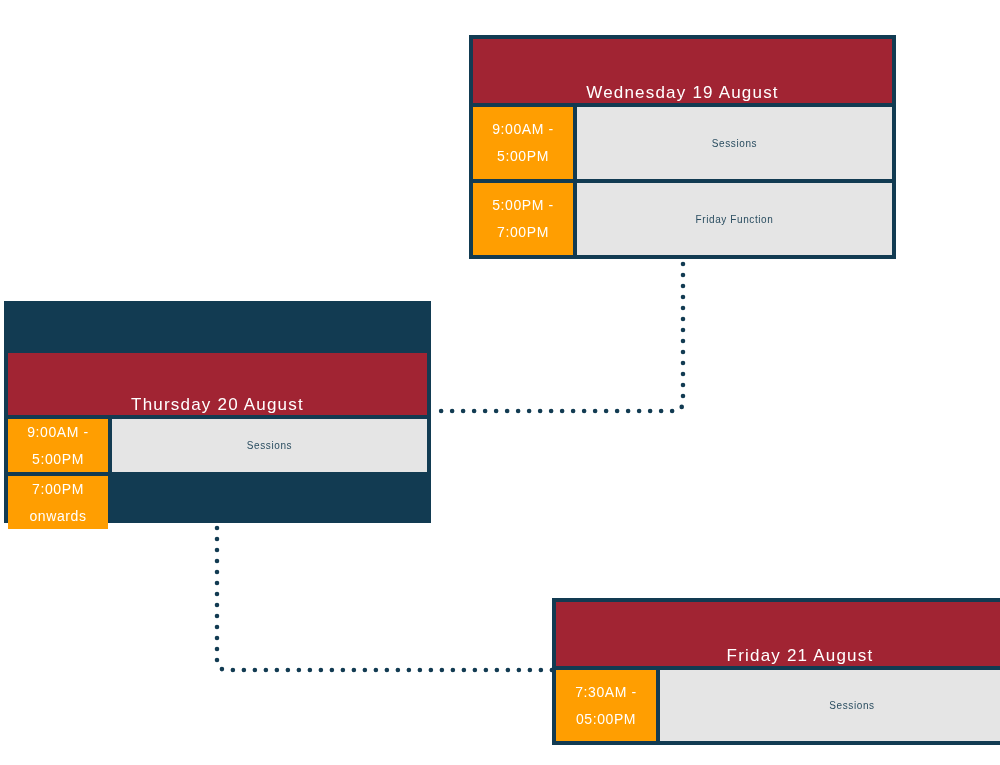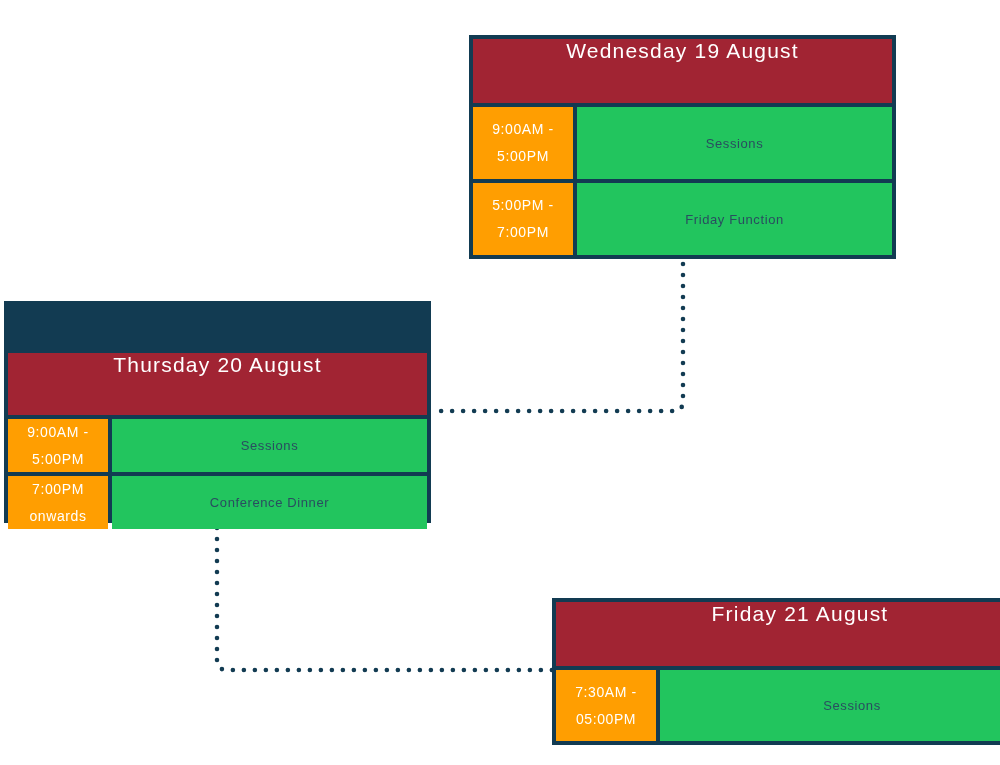--- a/index.html
+++ b/index.html
@@ -33,23 +33,23 @@
     background: var(--navy);
     padding: 4px;
     display: flex;
     flex-direction: column;
     gap: 4px;
   }
   .card-header {
     background: var(--red);
     color: var(--light-text);
     display: flex;
-    align-items: flex-start;
+    align-items: flex-end;
     justify-content: center;
-    font-size: 21px;
+    font-size: 17px;
     letter-spacing: 1.2px;
   }
   .card-row {
     display: flex;
     gap: 4px;
     flex: 1 1 auto;
     border-radius: 10px;
   }
   .time-cell {
     flex: 0 0 100px;
@@ -59,27 +59,27 @@
     flex-direction: column;
     align-items: center;
     justify-content: center;
     text-align: center;
     font-size: 14px;
     line-height: 1.9;
     letter-spacing: 0.6px;
   }
   .event-cell {
     flex: 1 1 auto;
-    background: #22c55e;
+    background: #e5e5e5;
     color: var(--event-text);
     display: flex;
     align-items: center;
     justify-content: center;
     text-align: center;
-    font-size: 13px;
+    font-size: 10px;
     letter-spacing: 0.6px;
   }
   
   #card-wednesday { left: 469px; top: 35px;  width: 427px; height: 224px; }
   #card-wednesday .card-header { flex: 0 0 64px; }
   #card-thursday  { left: 4px;   top: 301px; width: 427px; height: 222px; }
   #card-thursday .card-header { flex: 0 0 62px; margin-top: 48px; }
   #card-friday    { left: 552px; top: 598px; width: 496px; height: 147px; }
   #card-friday .card-header { flex: 0 0 64px; }
   .dotted-path {
@@ -135,23 +135,20 @@
       </div>
       <div class="event-cell">
         <span>Sessions</span>
       </div>
     </div>
     <div class="card-row">
       <div class="time-cell">
         <span>7:00PM</span>
         <span>onwards</span>
       </div>
-      <div class="event-cell">
-        <span>Conference Dinner</span>
-      </div>
     </div>
   </div>
 
   <div class="card" id="card-friday">
     <div class="card-header">
       <span>Friday 21 August</span>
     </div>
     <div class="card-row">
       <div class="time-cell">
         <span>7:30AM -</span>

